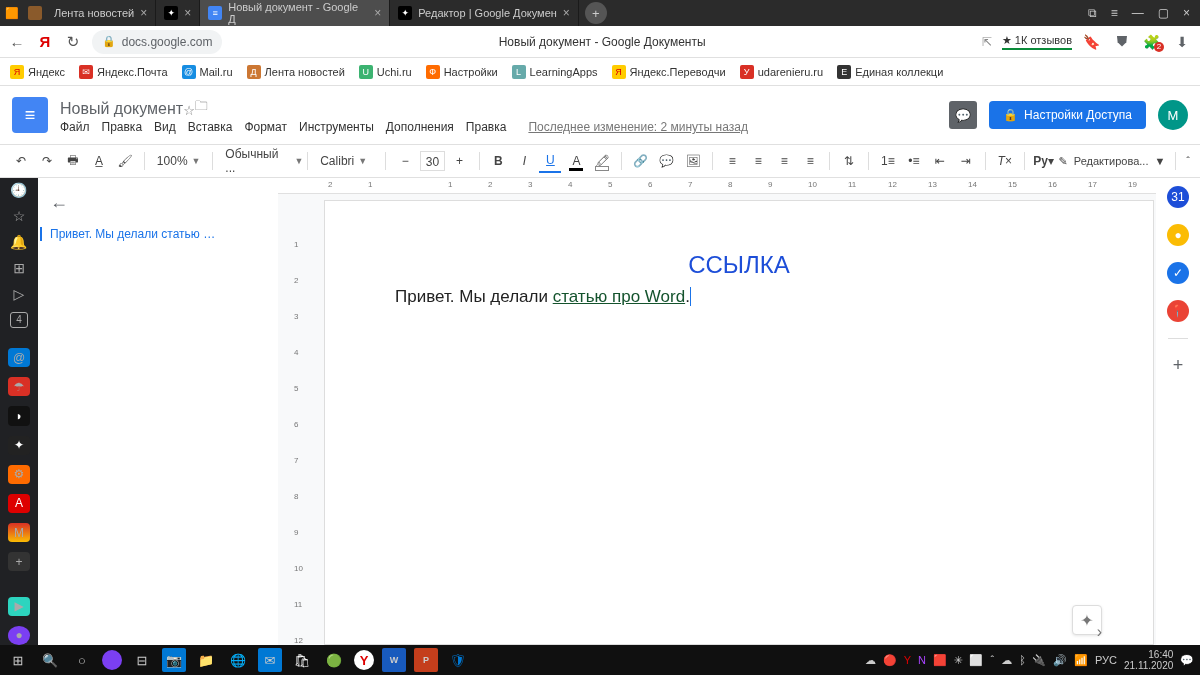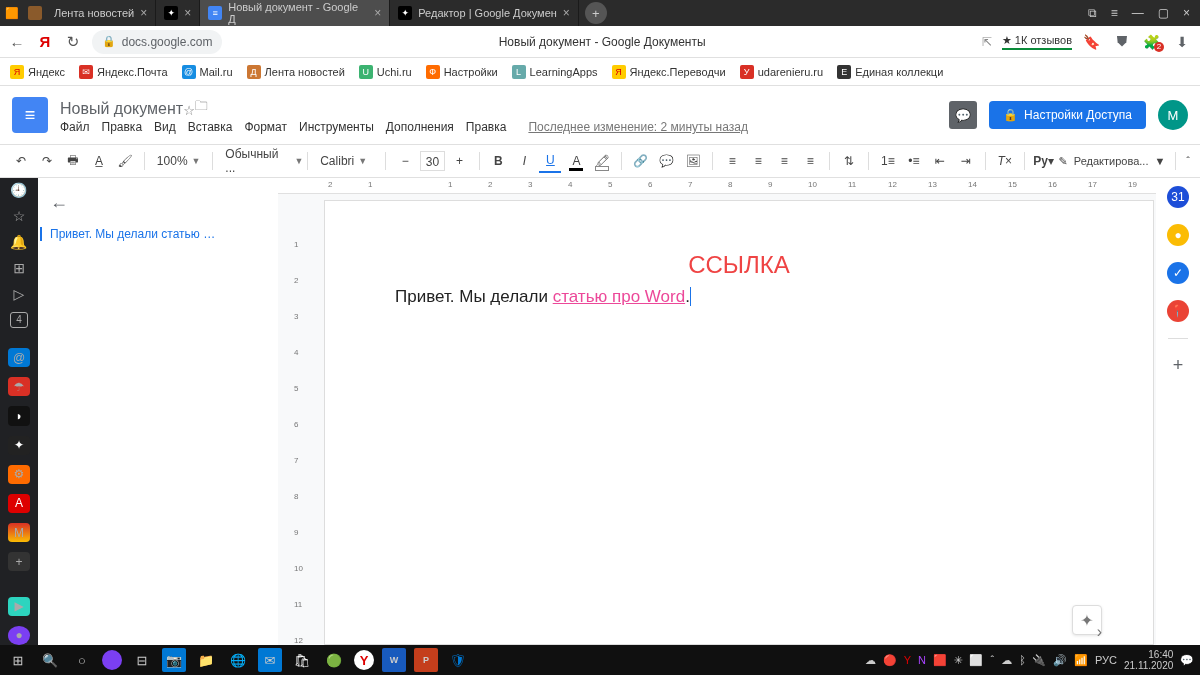--- a/index.html
+++ b/index.html
@@ -66,23 +66,23 @@
 .outline { width: 240px; padding: 14px 12px; font-size: 12px; color: #333; }
 .outline .back { color: #5f6368; font-size: 18px; margin-bottom: 14px; }
 .outline .item { color: #1a73e8; border-left: 2px solid #1a73e8; padding-left: 8px; margin-left: -10px; }
 
 .docarea { flex: 1; background: #f8f9fa; position: relative; overflow:hidden; }
 .hruler { height: 16px; background: #fff; border-bottom: 1px solid #e0e0e0; position:relative; font-size:8px; color:#777; margin-left: 0; }
 .hruler .tick { position:absolute; top:2px; }
 .vruler { position:absolute; left:0; top:16px; bottom:0; width:28px; font-size:8px; color:#777; }
 .vruler .vt { position:absolute; left:16px; }
 .page { position: absolute; left: 46px; top: 22px; width: 830px; bottom: 0; background: #fff; border: 1px solid #ddd; padding: 50px 70px; }
-.doc-h { color: #ef4444; font-size: 24px; text-align: center; margin-bottom: 8px; font-weight: normal; }
+.doc-h { color: #1d4ed8; font-size: 24px; text-align: center; margin-bottom: 8px; font-weight: normal; }
 .doc-p { font-size: 17px; color: #222; }
-.doc-p a { color: #ec4899; text-decoration: underline; }
+.doc-p a { color: #14532d; text-decoration: underline; }
 .cursor { border-right: 1px solid #1a73e8; }
 
 .rside { width: 44px; display: flex; flex-direction: column; align-items: center; gap: 16px; padding-top: 8px; }
 .rside .ricon { width: 22px; height:22px; border-radius:50%; display:flex;align-items:center;justify-content:center;font-size:12px;color:#fff; }
 .explore { position:absolute; bottom:10px; right:54px; width:30px;height:30px;background:#fff;border:1px solid #ddd;border-radius:4px;display:flex;align-items:center;justify-content:center;color:#777;box-shadow:0 1px 3px rgba(0,0,0,0.1); }
 .hscroll { position:absolute; bottom:4px; right:54px; color:#777; }
 
 
 .taskbar { height: 30px; background: #101010; display: flex; align-items: center; padding: 0 6px; gap: 8px; color: #ccc; font-size: 11px; }
 .taskbar .ticon2 { width: 24px; height: 24px; display:flex;align-items:center;justify-content:center;border-radius:2px;font-size:13px; }

